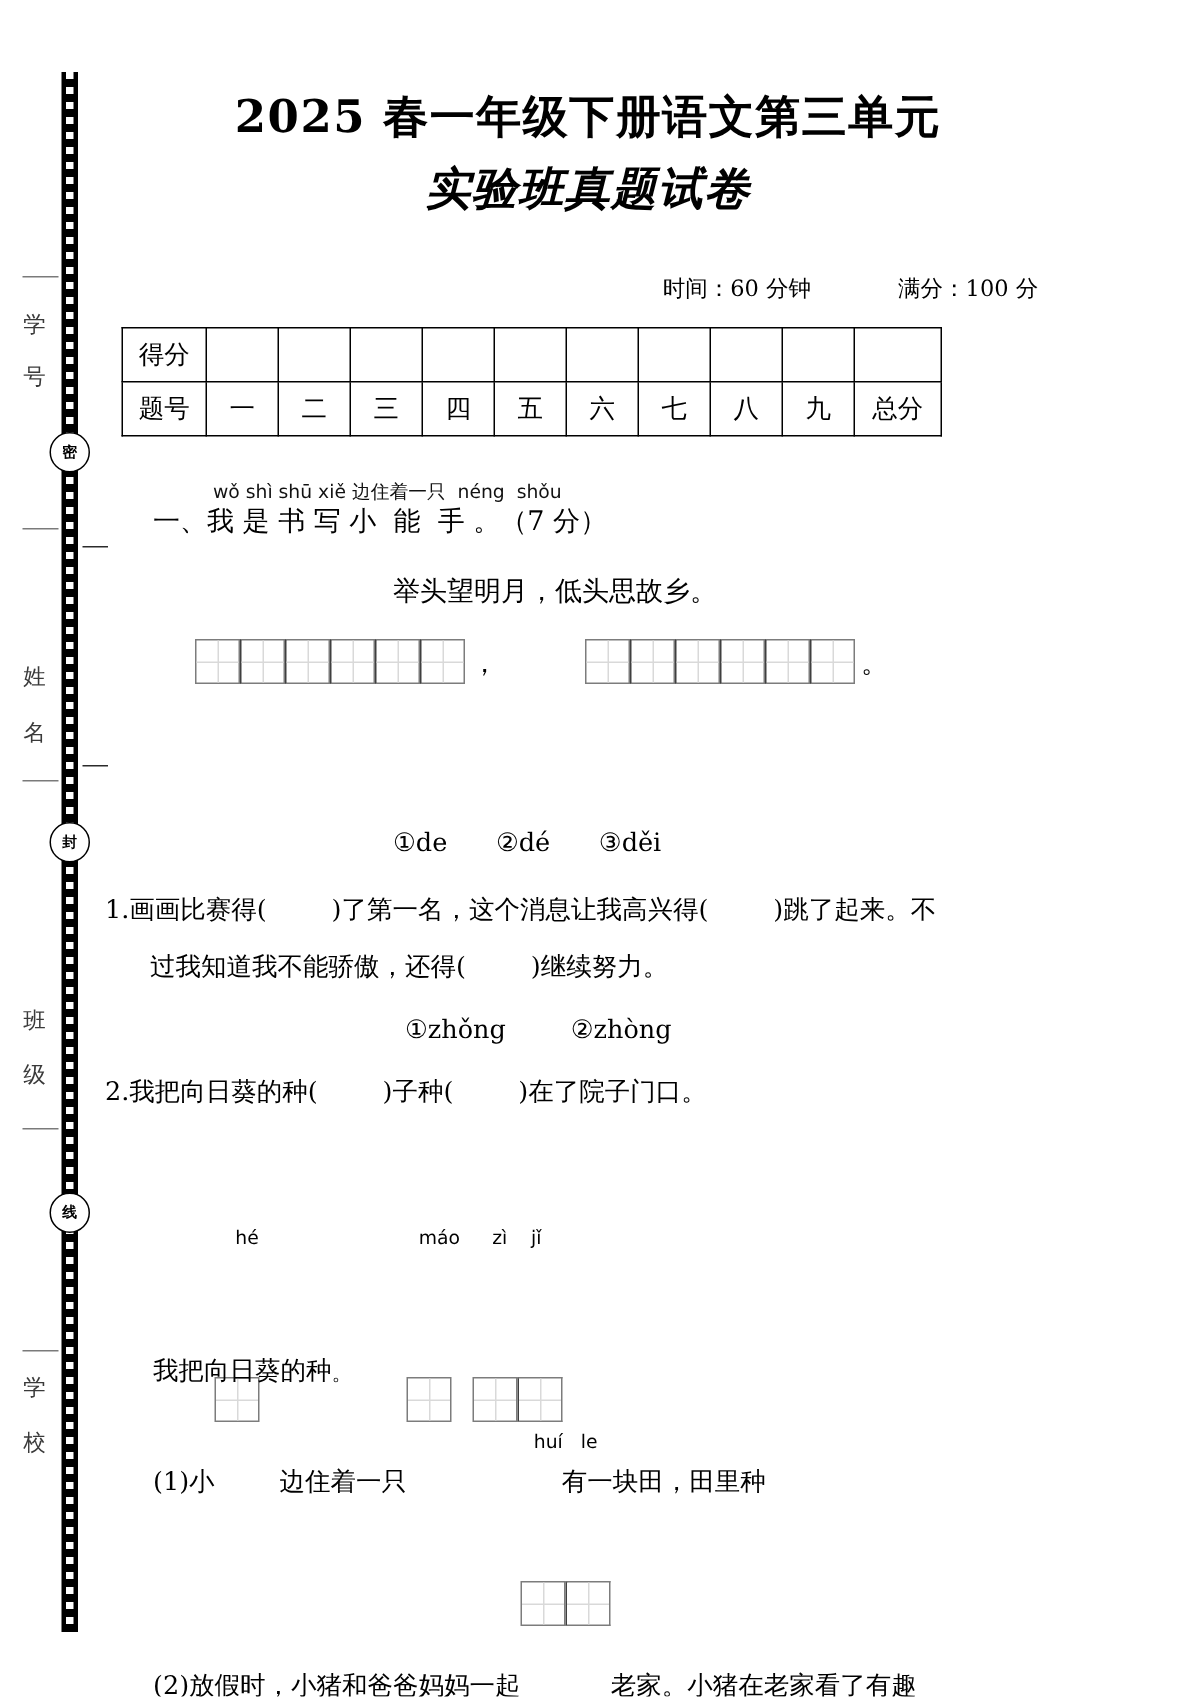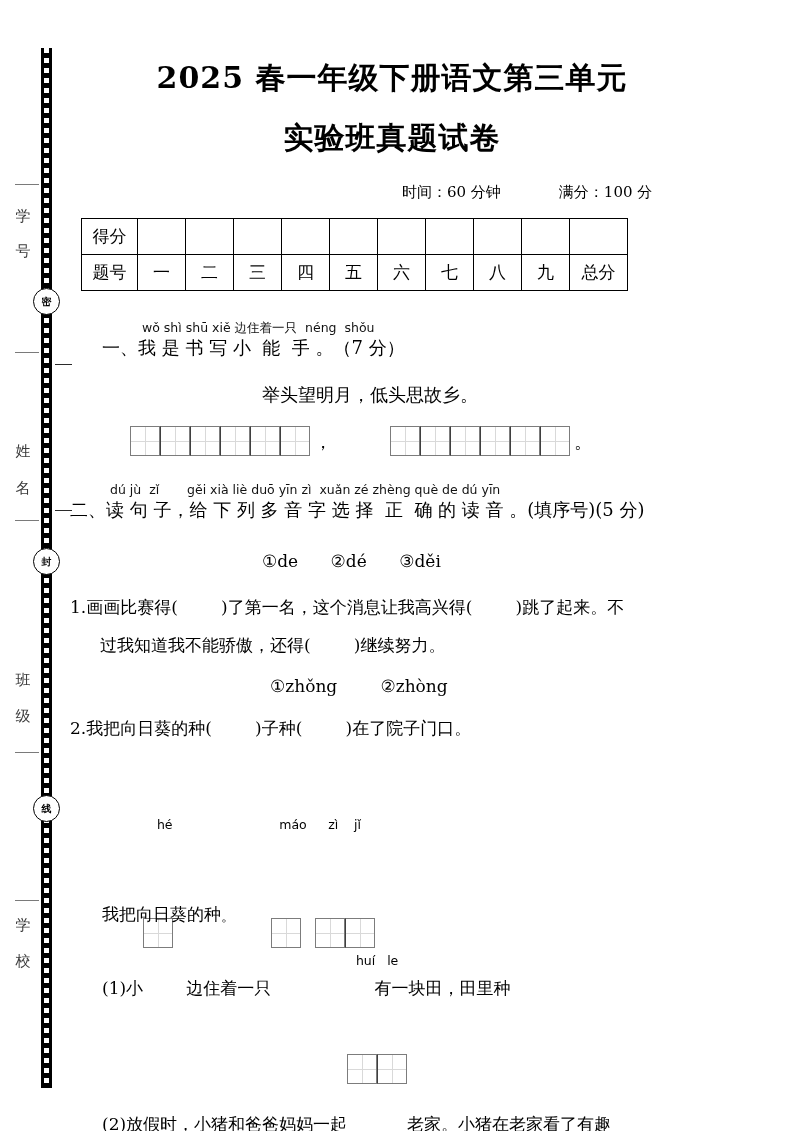--- a/index.html
+++ b/index.html
@@ -89,30 +89,31 @@
 
   .title-line {
     text-align: center;
     font-family: "DejaVu Serif", "Liberation Serif", serif;
     font-weight: bold;
     font-size: 30px;
     letter-spacing: 1px;
     color: #000;
   }
   #title-1 { position: absolute; left: 0; top: 58px; width: 640px; }
-  #title-2 { position: absolute; left: 0; top: 118px; width: 640px; }
+  #title-2 { position: absolute; left: 0; top: 106px; width: 640px; font-style: italic; }
 
   #meta-row {
     position: absolute;
     left: 330px; top: 183px;
     width: 330px;
     font-family: "DejaVu Serif", "Liberation Serif", serif;
     font-size: 15px;
     display: flex;
     gap: 58px;
+    justify-content: center;
   }
 
   
   #score-table {
     position: absolute;
     left: 9px; top: 218px;
     border-collapse: collapse;
     font-family: "DejaVu Serif", "Liberation Serif", serif;
     font-size: 17px;
   }
@@ -302,24 +303,20 @@
       <div class="tzg"></div>
       <div class="tzg tzg-sep"></div>
       <div class="tzg tzg-sep"></div>
       <div class="tzg tzg-sep"></div>
       <div class="tzg tzg-sep"></div>
       <div class="tzg tzg-sep"></div>
     </div>
     <span class="punct-after">。</span>
   </div>
 
-  <div class="q-block" style="top:484px; left:-2px;">
-    <div class="pinyin-row" style="margin-left:40px;">dú jù  zǐ       gěi xià liè duō yīn zì  xuǎn zé zhèng què de dú yīn</div>
-    <div class="q-text">二、读 句 子，给 下 列 多 音 字 选 择  正  确 的 读 音 。(填序号)(5 分)</div>
-  </div>
 
   <div class="q-block opt-row" style="top:551px; left:190px;">①de      ②dé      ③děi</div>
 
   <div class="q-block body-text" style="top:594px; left:-2px;">1.画画比赛得(        )了第一名，这个消息让我高兴得(        )跳了起来。不</div>
   <div class="q-block body-text" style="top:632px; left:28px;">过我知道我不能骄傲，还得(        )继续努力。</div>
 
   <div class="q-block opt-row" style="top:676px; left:198px;">①zhǒng        ②zhòng</div>
 
   <div class="q-block body-text" style="top:715px; left:-2px;">2.我把向日葵的种(        )子种(        )在了院子门口。</div>
 

